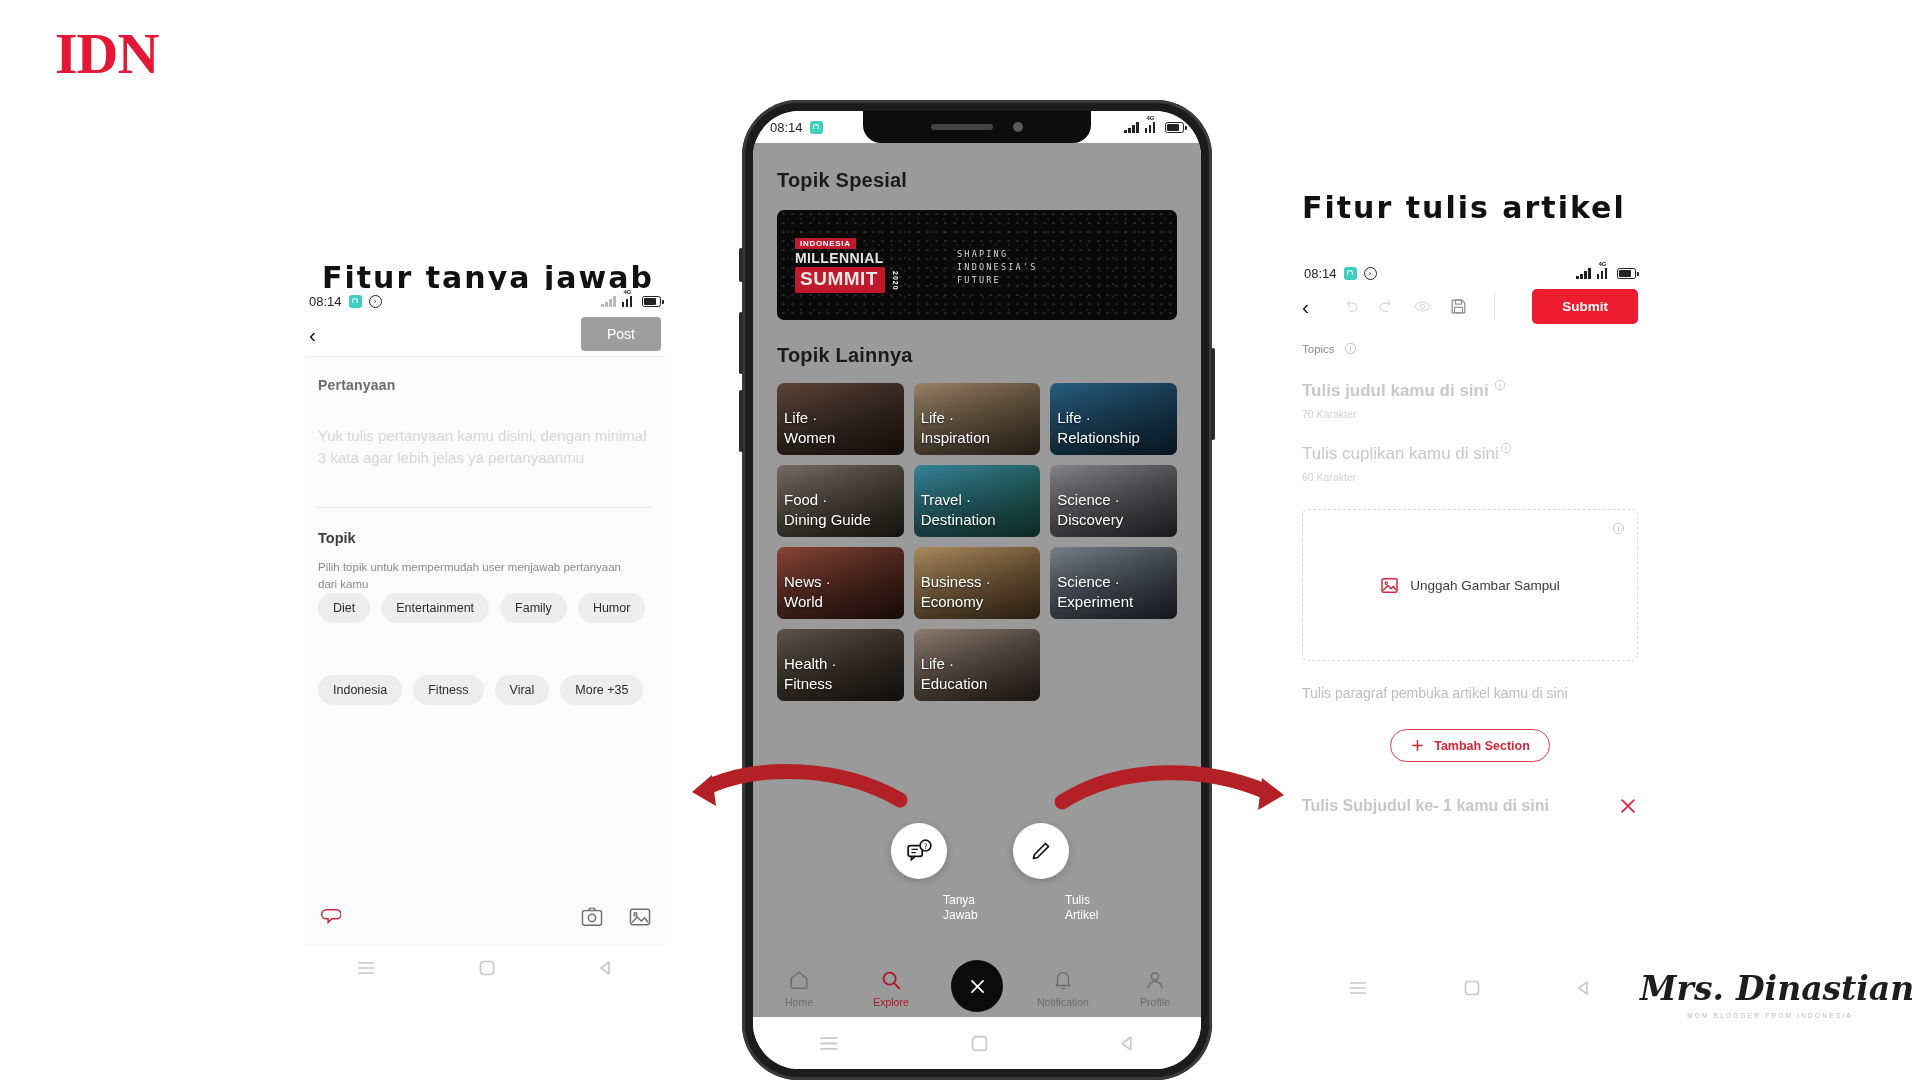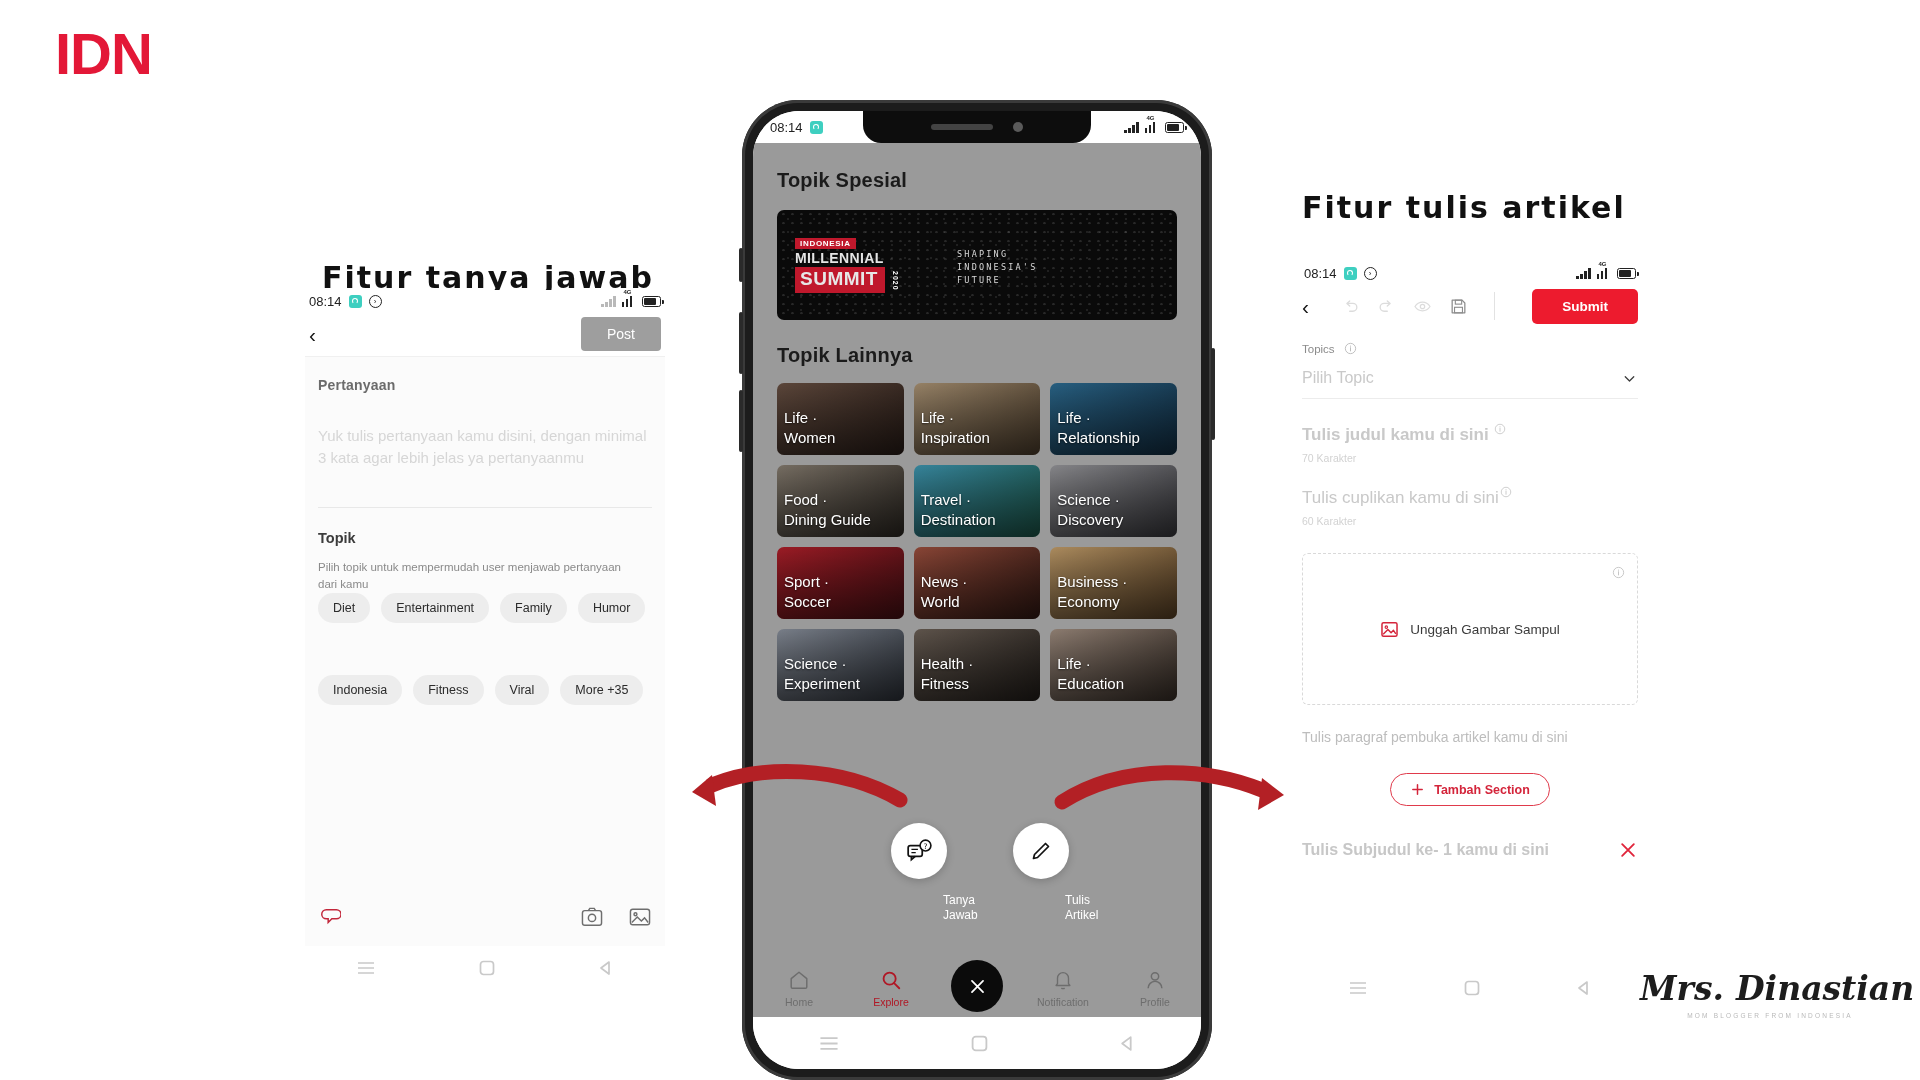--- a/index.html
+++ b/index.html
@@ -7,21 +7,21 @@
     width: 1920px; height: 1080px;
     background: #ffffff;
     font-family: "Liberation Sans", sans-serif;
     overflow: hidden;
   }
   #stage { position: relative; width: 1920px; height: 1080px; background:#fff; }
 
   
   .idn-logo {
     position: absolute; left: 55px; top: 25px;
-    font-family: Liberation Sans, sans-serif;
+    font-family: Liberation Serif, serif;
     font-size: 58px; font-weight: 800; letter-spacing: -1px;
     color: #e31837; line-height: 1;
   }
 
   
   .hand {
     font-family: "DejaVu Sans", sans-serif;
     font-weight: 700;
     font-size: 30px;
     letter-spacing: 2px;
@@ -380,27 +380,20 @@
                 <div>Destination</div>
               </div>
             </div>
             <div class="tile" style="background: linear-gradient(140deg, rgb(156, 156, 160), rgb(59, 59, 64));">
               <div class="shade"></div>
               <div class="t">
                 <div>Science ·</div>
                 <div>Discovery</div>
               </div>
             </div>
-            <div class="tile" style="background: linear-gradient(140deg, rgb(182, 32, 43), rgb(74, 16, 20));">
-              <div class="shade"></div>
-              <div class="t">
-                <div>Sport ·</div>
-                <div>Soccer</div>
-              </div>
-            </div>
             <div class="tile" style="background: linear-gradient(140deg, rgb(161, 81, 63), rgb(53, 26, 20));">
               <div class="shade"></div>
               <div class="t">
                 <div>News ·</div>
                 <div>World</div>
               </div>
             </div>
             <div class="tile" style="background: linear-gradient(140deg, rgb(201, 163, 110), rgb(94, 68, 39));">
               <div class="shade"></div>
               <div class="t">
@@ -563,26 +556,20 @@
     <div class="rp-body">
       <div class="row-topics">
         <span>Topics</span>
         <svg width="13" height="13" viewBox="0 0 24 24">
           <circle cx="12" cy="12" r="9.5" fill="none" stroke="#b3b3b3" stroke-width="1.5"></circle>
           <path d="M12 10.5v6" stroke="#b3b3b3" stroke-width="1.6" stroke-linecap="round"></path>
           <circle cx="12" cy="7.6" r="1" fill="#b3b3b3"></circle>
         </svg>
       </div>
 
-      <div class="sel-row">
-        <span class="sel-val">Pilih Topic</span>
-        <svg width="17" height="17" viewBox="0 0 24 24">
-          <path d="M6 9.5 12 15.5 18 9.5" fill="none" stroke="#3c3c3c" stroke-width="1.8" stroke-linecap="round" stroke-linejoin="round"></path>
-        </svg>
-      </div>
 
       <div style="margin-top:26px; display:flex; align-items:flex-start; gap:5px;">
         <span class="field-ph">Tulis judul kamu di sini</span>
         <svg width="12" height="12" viewBox="0 0 24 24" style="margin-top:-2px">
           <circle cx="12" cy="12" r="9.5" fill="none" stroke="#c6c6c6" stroke-width="1.7"></circle>
           <path d="M12 10.5v6" stroke="#c6c6c6" stroke-width="1.8" stroke-linecap="round"></path>
           <circle cx="12" cy="7.4" r="1.1" fill="#c6c6c6"></circle>
         </svg>
       </div>
       <div class="char-note">70 Karakter</div>

